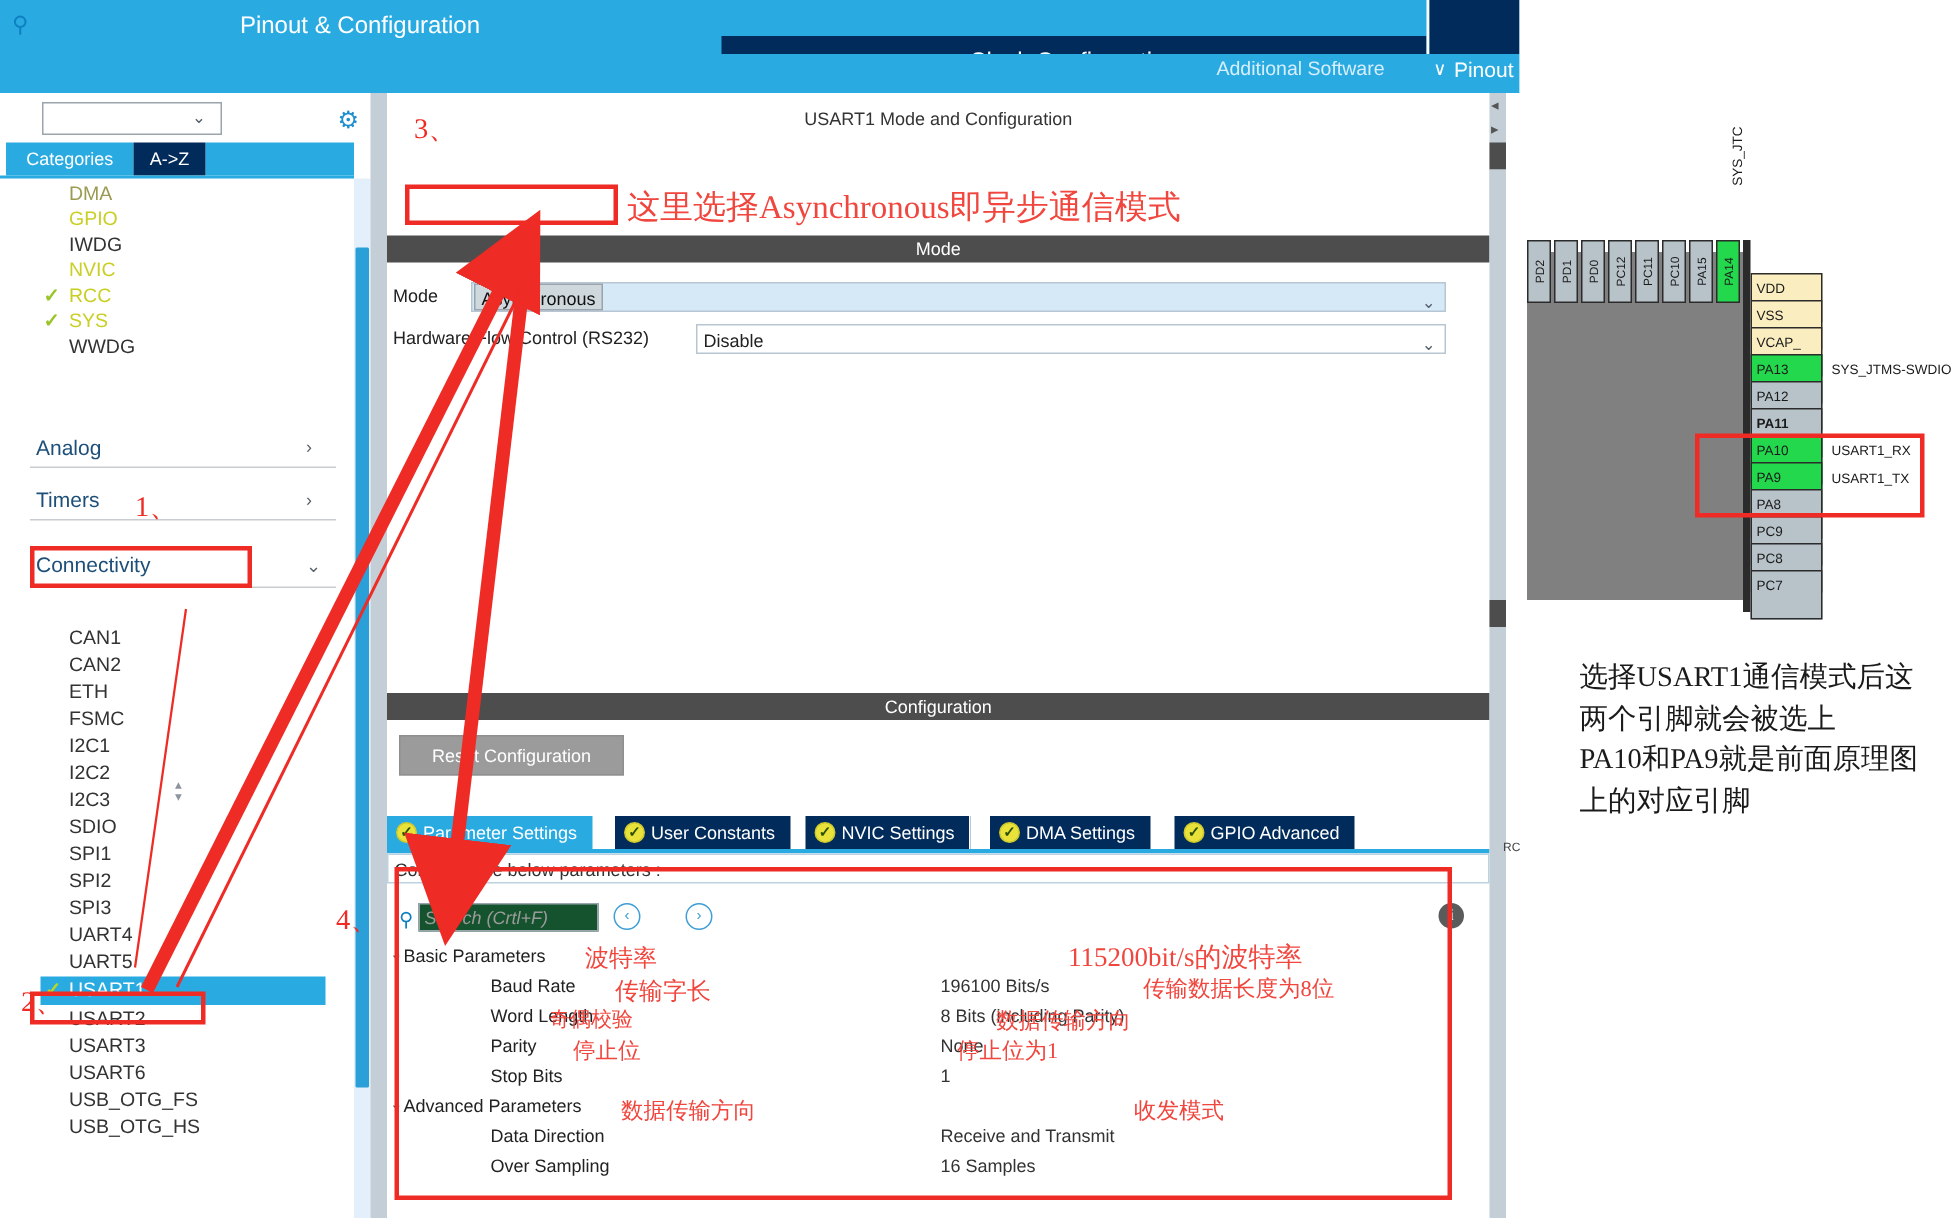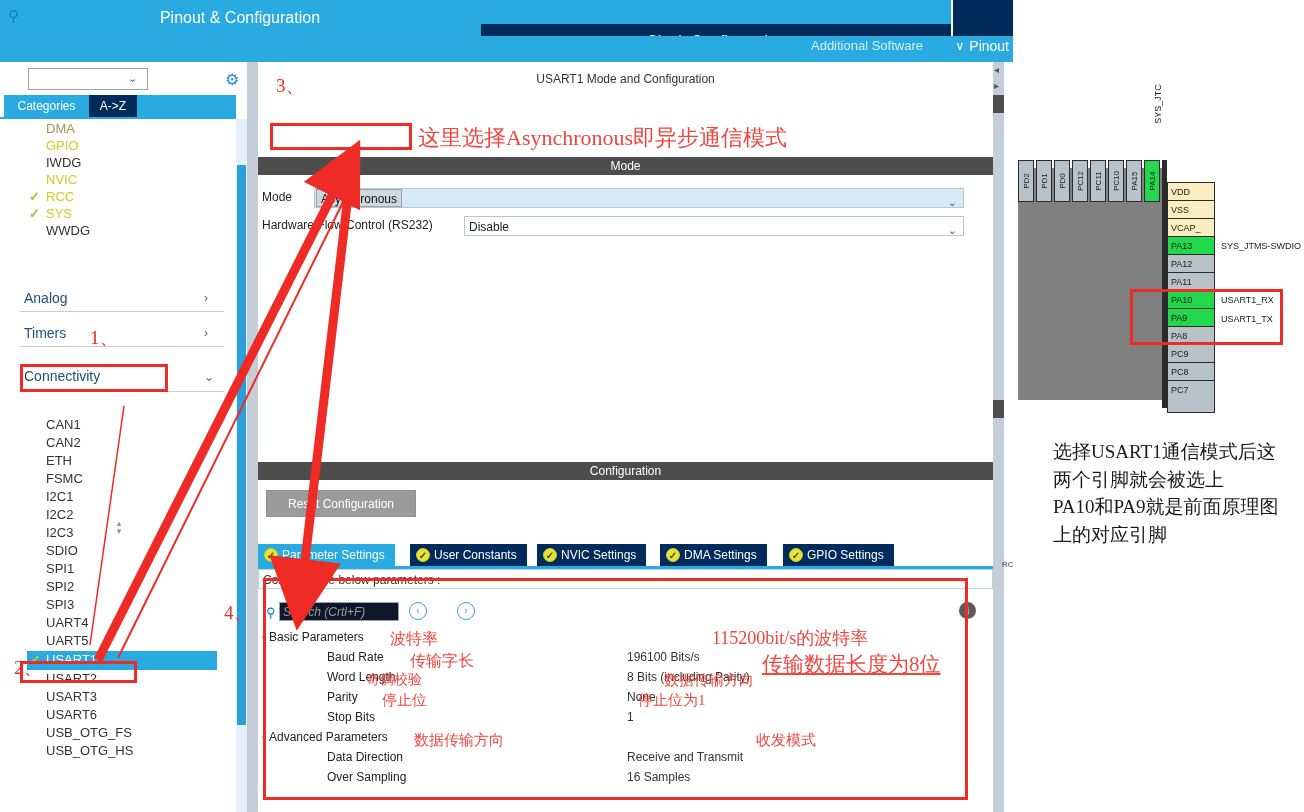--- a/index.html
+++ b/index.html
@@ -147,21 +147,21 @@
     position:absolute; left:0; top:89px; width:735px; height:20px; line-height:20px;
     font-size:12px; color:#333; padding-left:4px; border:1px solid #bcd2e0; background:#fff;
   }
 
   #params-panel {
     position:absolute; left:3px; top:116px; width:708px; height:215px; background:#ffffff;
   }
   #p-search-icon { position:absolute; left:5px; top:9px; font-size:13px; color:#0e7fc1; }
   #p-search {
     position:absolute; left:18px; top:6px; width:120px; height:19px; line-height:19px;
-    border:1px solid #9aa4ad; background:#0f172a; color:#9b9b9b; font-style:italic;
+    border:1px solid #9aa4ad; background:#14532d; color:#9b9b9b; font-style:italic;
     font-size:12px; padding-left:3px;
   }
   .p-nav {
     position:absolute; top:6px; width:18px; height:18px; border-radius:50%;
     border:1.5px solid #3e9ed6; color:#3e9ed6; font-size:10px; line-height:16px; text-align:center;
   }
   #p-prev { left:148px; }
   #p-next { left:196px; }
   #p-info {
     position:absolute; left:698px; top:6px; width:17px; height:17px; border-radius:50%;
@@ -367,21 +367,21 @@
       <div class="cfg-tab" style="left:279px;">
         <span class="tick">✓</span>
         <span>NVIC Settings</span>
       </div>
       <div class="cfg-tab" style="left:402px;">
         <span class="tick">✓</span>
         <span>DMA Settings</span>
       </div>
       <div class="cfg-tab" style="left:525px;">
         <span class="tick">✓</span>
-        <span>GPIO Settings</span>
+        <span>GPIO Advanced</span>
       </div>
     </div>
     <div id="tabstrip-underline"></div>
 
     <div id="configure-bar">Configure the below parameters :</div>
 
     <div id="params-panel">
       <div id="p-search-icon">⚲</div>
       <div id="p-search">Search (Crtl+F)</div>
       <div class="p-nav" id="p-prev">‹</div>
@@ -454,21 +454,21 @@
   <div class="pin-top green" style="left:131px;">
     <span class="vtxt">PA14</span>
     </div>
 
   <div class="pin-right power" style="top:182px;">VDD</div>
   <div class="pin-right power" style="top:200px;">VSS</div>
   <div class="pin-right power" style="top:218px;">VCAP_</div>
   <div class="pin-right green" style="top:236px;">PA13</div>
   <div class="pin-sig" style="top:241px;">SYS_JTMS-SWDIO</div>
   <div class="pin-right" style="top:254px;">PA12</div>
-  <div class="pin-right" style="top:272px;">PA11</div>
+  <div class="pin-right" style="top:272px;font-weight:bold;">PA11</div>
   <div class="pin-right green" style="top:290px;">PA10</div>
   <div class="pin-sig" style="top:295px;">USART1_RX</div>
   <div class="pin-right green" style="top:308px;">PA9</div>
   <div class="pin-sig" style="top:314px;">USART1_TX</div>
   <div class="pin-right" style="top:326px;">PA8</div>
   <div class="pin-right" style="top:344px;">PC9</div>
   <div class="pin-right" style="top:362px;">PC8</div>
   <div class="pin-right" style="top:380px;">PC7</div>
 
   <div id="chip-note" style="white-space:pre-line;">选择USART1通信模式后这
@@ -506,21 +506,21 @@
 <div class="anno-num" style="left:14px;  top:655px;">2、</div>
 <div class="anno-num" style="left:276px; top:73px;">3、</div>
 <div class="anno-num" style="left:224px; top:600px;">4、</div>
 
 <div class="anno-cn" style="left:418px; top:123px; font-size:22px;">这里选择Asynchronous即异步通信模式</div>
 
 <div class="anno-cn" style="left:390px; top:629px; font-size:16px;">波特率</div>
 <div class="anno-cn" style="left:712px; top:626px; font-size:18px;">115200bit/s的波特率</div>
 
 <div class="anno-cn" style="left:410px; top:651px; font-size:16px;">传输字长</div>
-<div class="anno-cn" style="left:762px; top:650px; font-size:21px;text-decoration:underline;">传输数据长度为8位</div>
+<div class="anno-cn" style="left:762px; top:650px; font-size:15px;">传输数据长度为8位</div>
 
 <div class="anno-cn" style="left:366px; top:671px; font-size:14px;text-align:center;">奇偶校验</div>
 <div class="anno-cn" style="left:664px; top:671px; font-size:15px;">数据传输方向</div>
 
 <div class="anno-cn" style="left:382px; top:691px; font-size:15px;">停止位</div>
 <div class="anno-cn" style="left:638px; top:691px; font-size:15px;">停止位为1</div>
 
 <div class="anno-cn" style="left:414px; top:731px; font-size:15px;">数据传输方向</div>
 <div class="anno-cn" style="left:756px; top:731px; font-size:15px;">收发模式</div>
 

